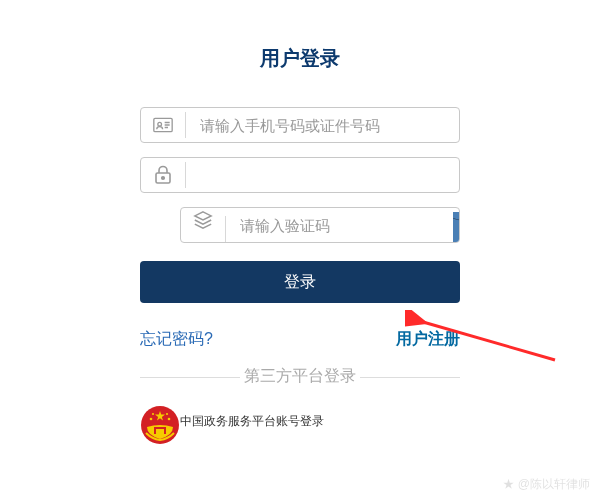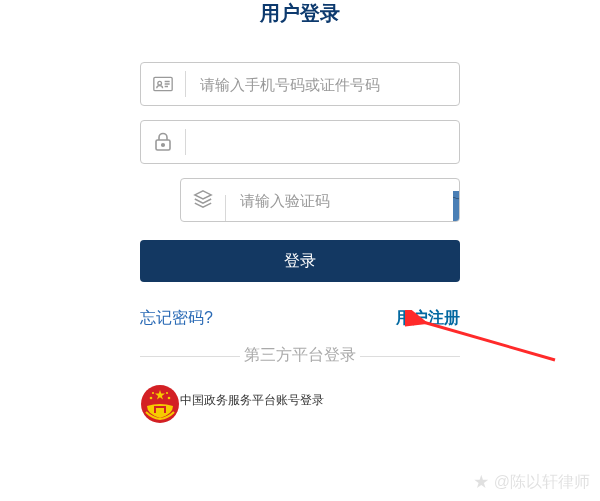--- a/index.html
+++ b/index.html
@@ -11,35 +11,36 @@
       font-family: -apple-system, "PingFang SC", "Microsoft YaHei", "Helvetica Neue", Arial, sans-serif;
       background: #fff;
       width: 600px;
       height: 501px;
       position: relative;
       overflow: hidden;
     }
     .login-container {
       width: 320px;
       margin: 0 auto;
+      padding-top: 45px;
       position: relative;
     }
     .title {
       text-align: center;
       font-size: 20px;
       font-weight: bold;
       color: #0d3a6e;
       margin-bottom: 35px;
     }
     .input-group {
       display: flex;
       align-items: center;
       border: 1px solid #c8c8c8;
       border-radius: 4px;
-      height: 44px;
+      height: 36px;
       margin-bottom: 14px;
       background: #fff;
       overflow: hidden;
     }
     .input-icon {
       width: 44px;
       height: 44px;
       display: flex;
       align-items: center;
       justify-content: center;
@@ -166,21 +167,21 @@
     .arrow {
       position: absolute;
       top: 310px;
       right: 35px;
       pointer-events: none;
     }
     .watermark {
       position: absolute;
       bottom: 8px;
       right: 10px;
-      font-size: 16px;
+      font-size: 12px;
       color: rgba(0,0,0,0.12);
       user-select: none;
     }
   </style>
 </head>
 <body>
 
 <div class="login-container">
   <h1 class="title">用户登录</h1>
 

